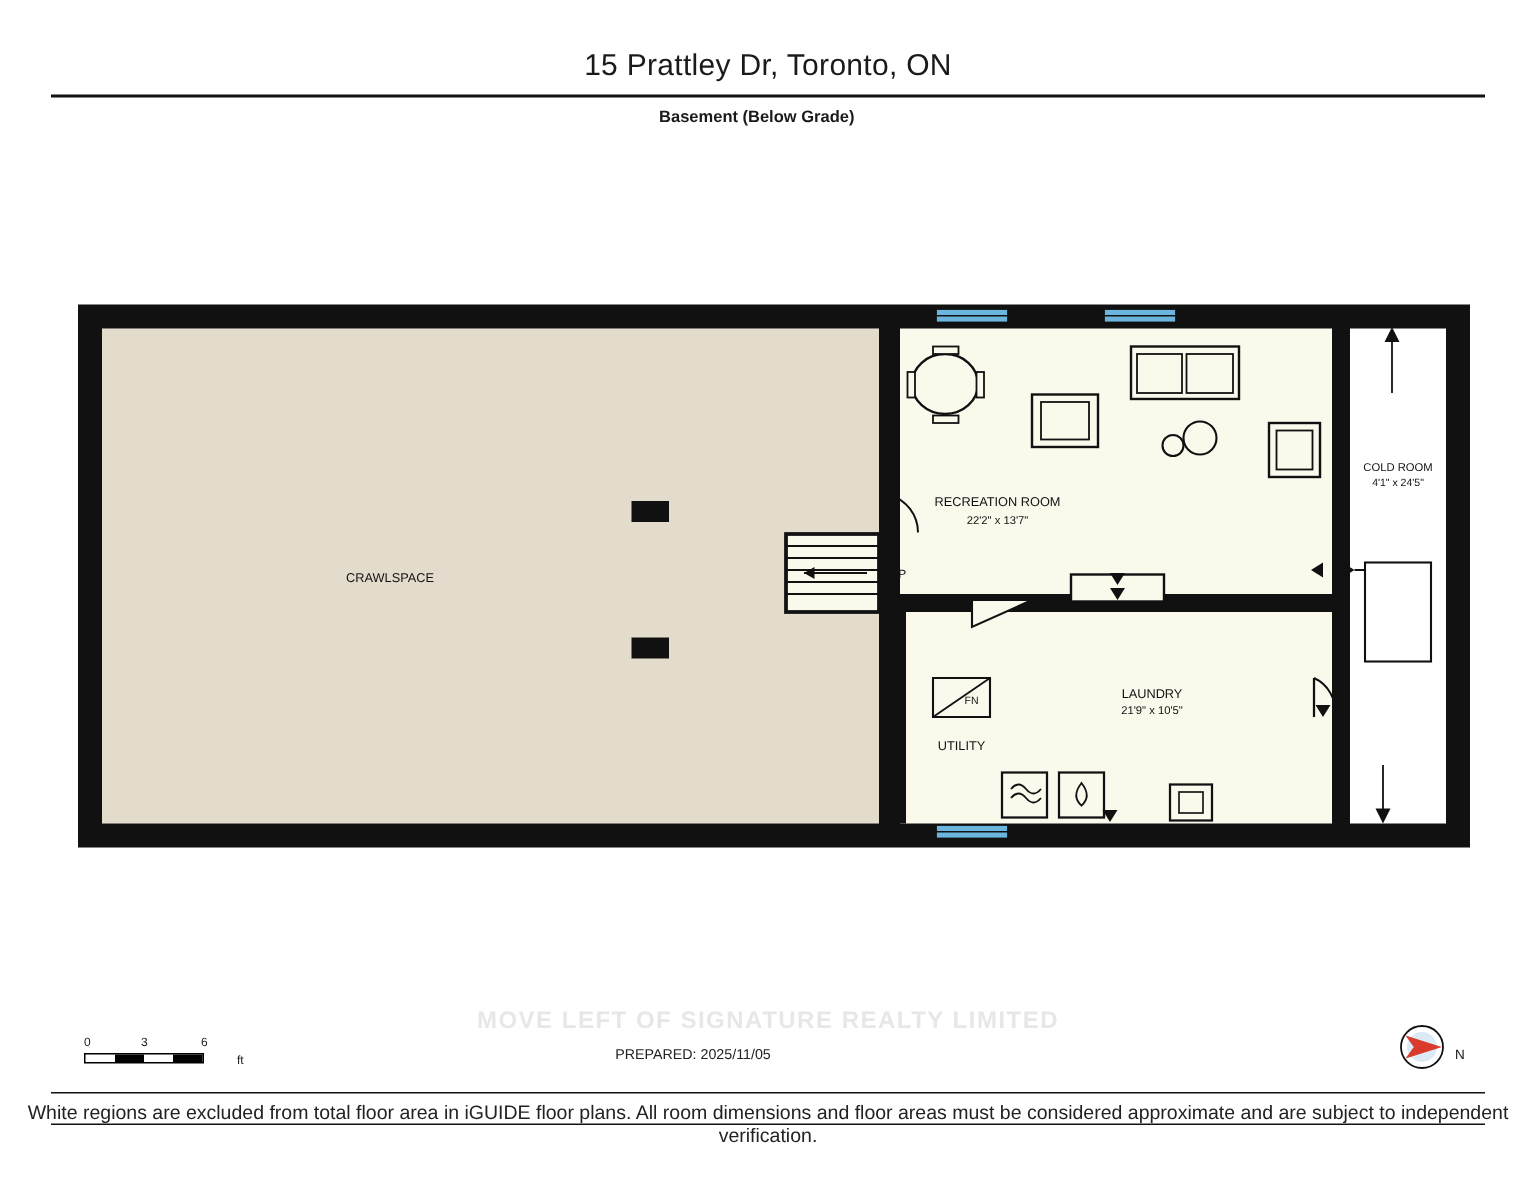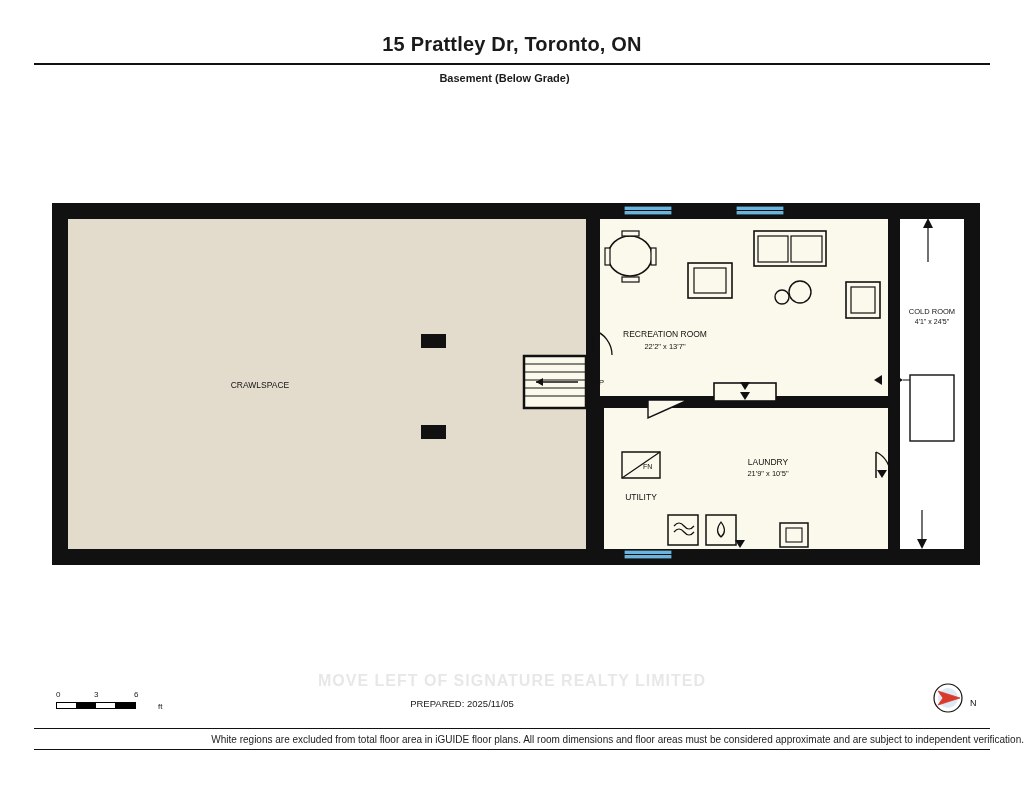--- a/index.html
+++ b/index.html
@@ -17,21 +17,21 @@
   }
 
   
   .title {
     position: absolute;
     top: 33px;
     left: 0;
     width: 1024px;
     text-align: center;
     font-size: 20px;
-    font-weight: bold;
+    font-weight: normal;
     letter-spacing: 0.2px;
   }
   .title-rule {
     position: absolute;
     top: 63px;
     left: 34px;
     width: 956px;
     height: 2px;
     background: #111;
   }
@@ -138,22 +138,22 @@
     left: 34px;
     width: 956px;
     height: 1px;
     background: #111;
   }
   .disclaimer {
     position: absolute;
     top: 734px;
     left: 0;
     width: 1024px;
-    text-align: right;
-    font-size: 10px;
+    text-align: center;
+    font-size: 13px;
     color: #222;
   }
   .bottom-rule {
     position: absolute;
     top: 749px;
     left: 34px;
     width: 956px;
     height: 1px;
     background: #111;
   }

